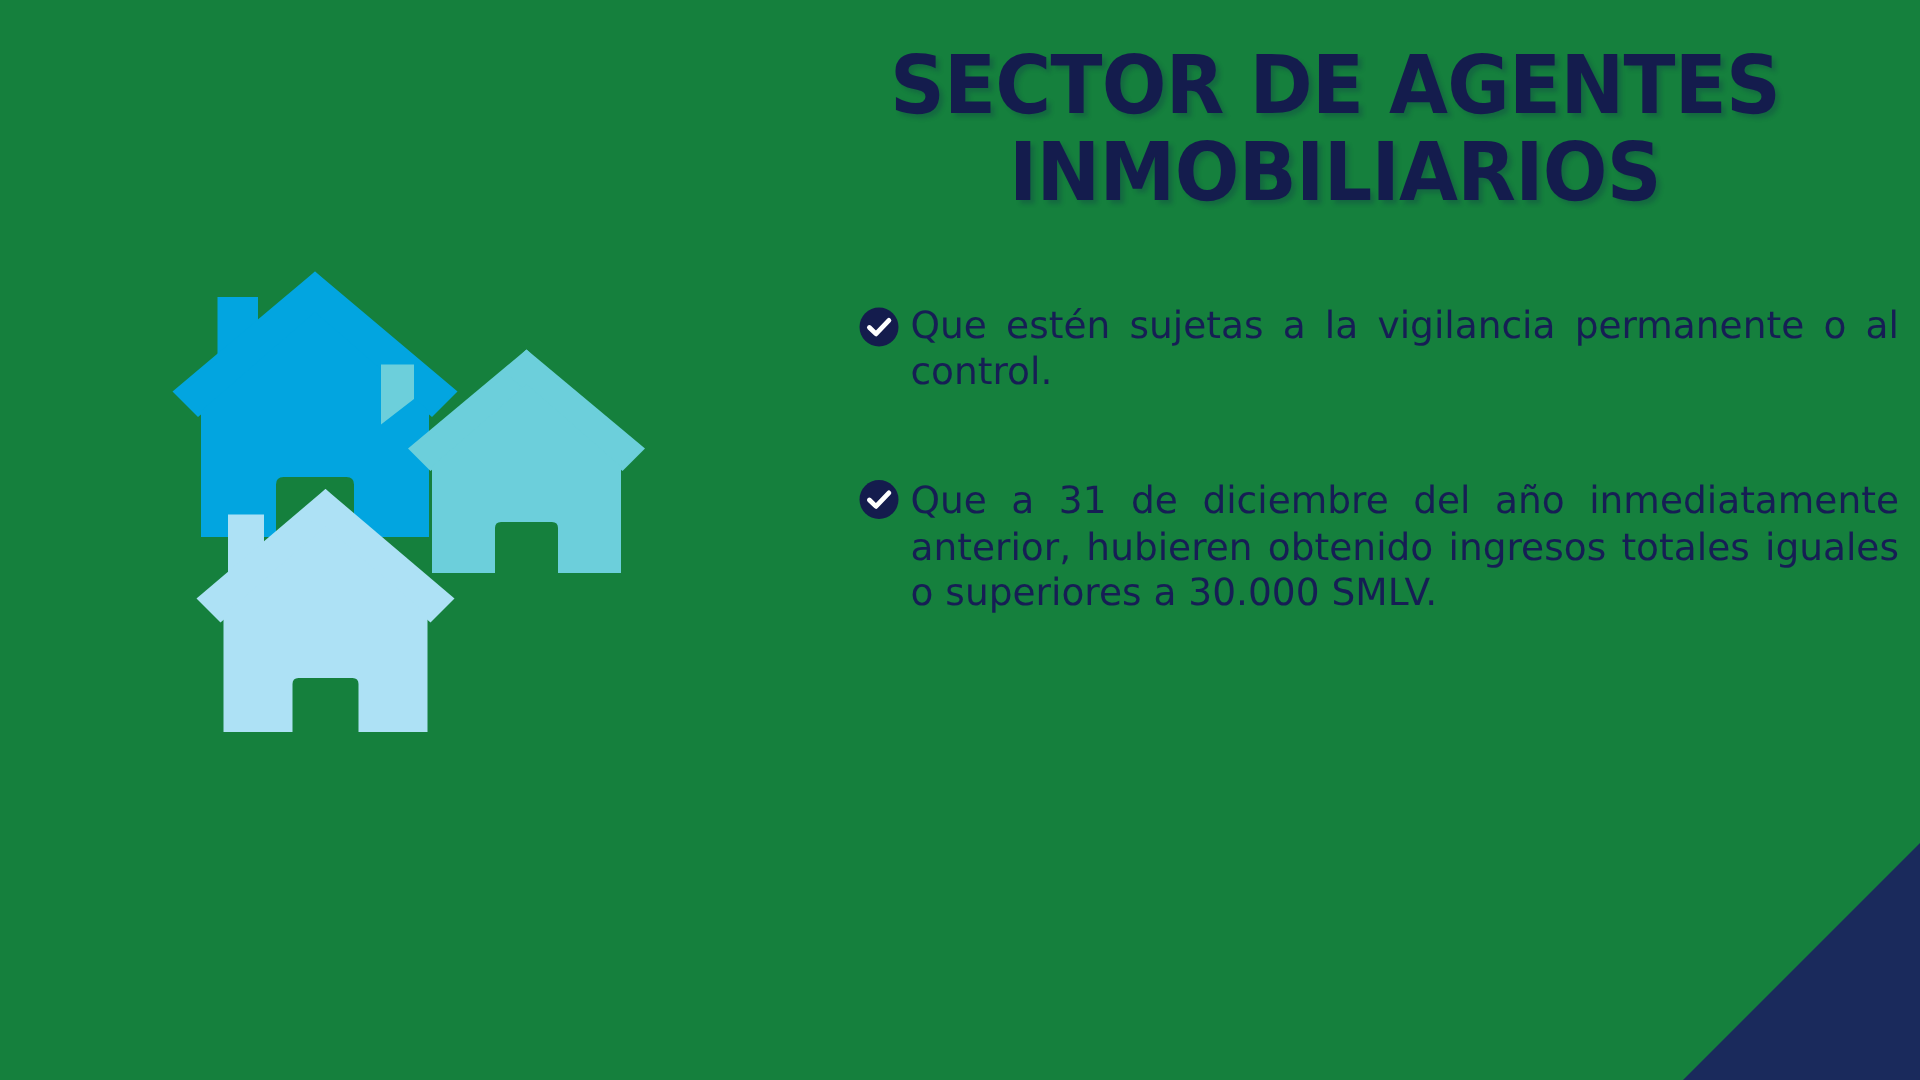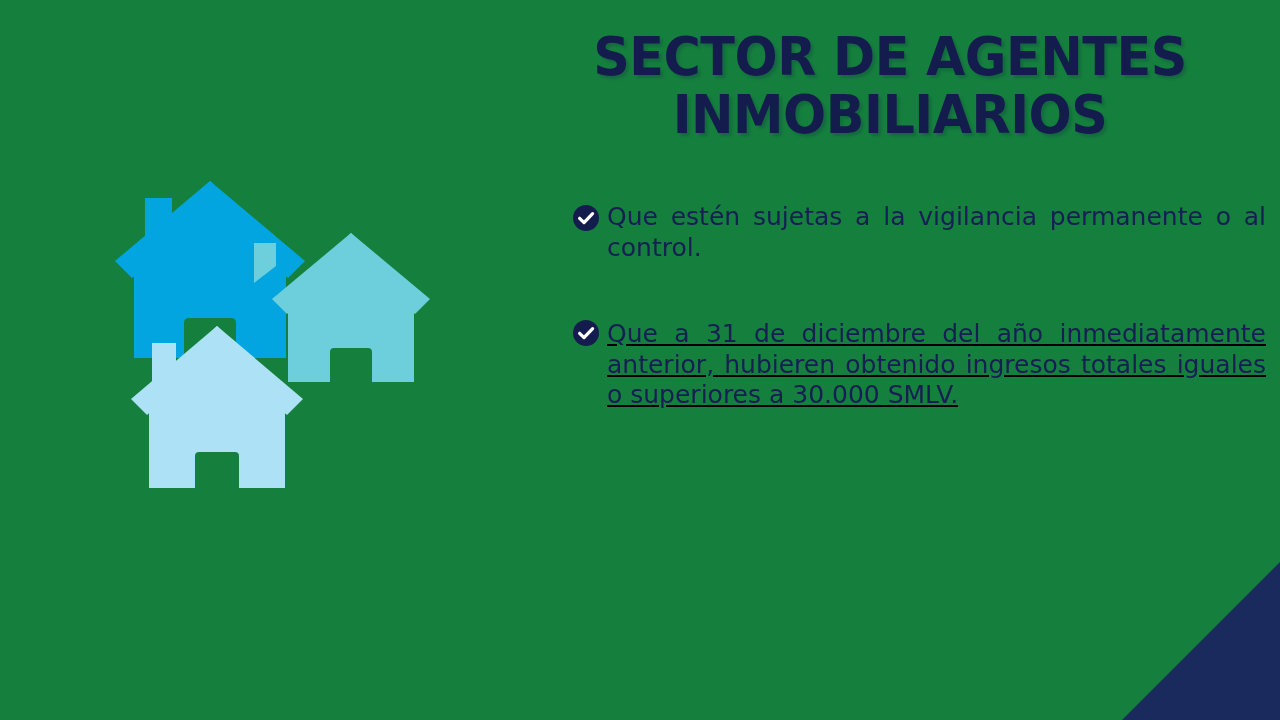--- a/index.html
+++ b/index.html
@@ -84,21 +84,20 @@
     padding: 0;
   }
   .bullet {
     position: relative;
     display: flex;
     align-items: flex-start;
     margin-bottom: 56px;
   }
   .bullet:last-child {
     margin-bottom: 0;
-    text-decoration: underline;
   }
   .bullet-icon {
     flex: 0 0 auto;
     width: 28px;
     height: 28px;
     margin-right: 7px;
     margin-top: 2px;
   }
   .bullet-icon svg {
     display: block;

